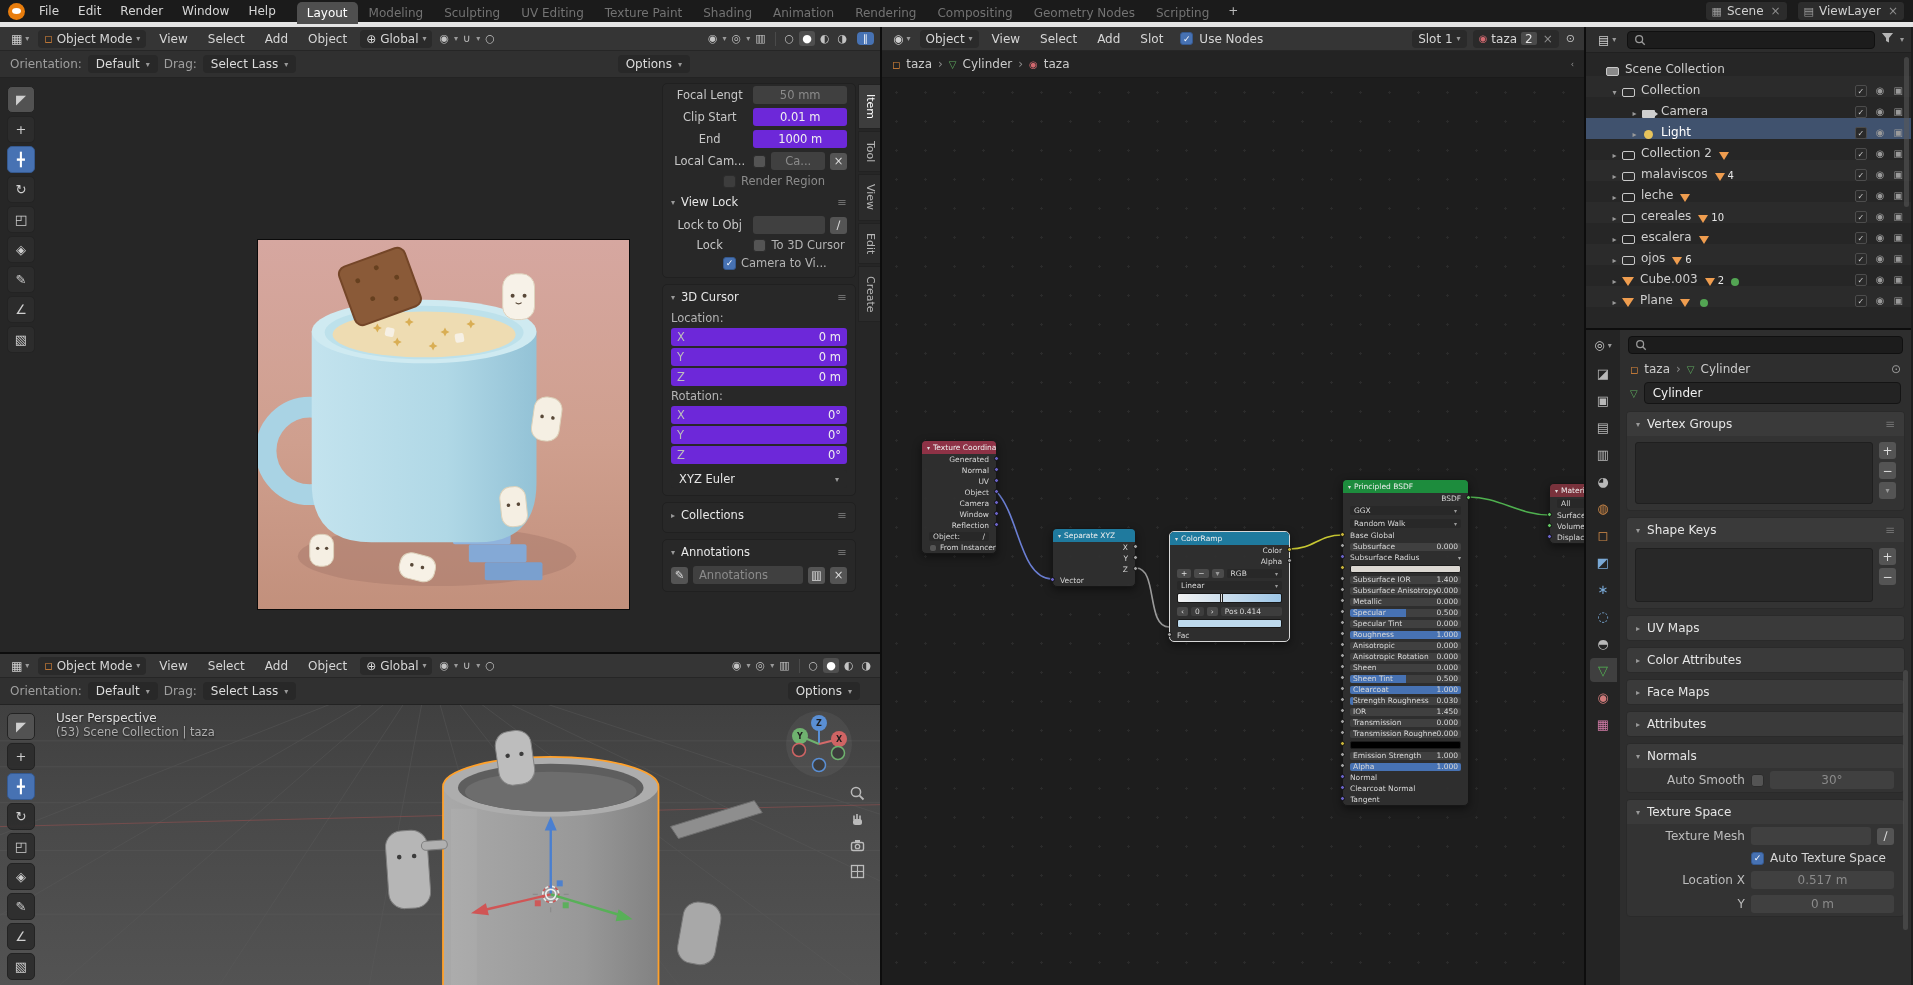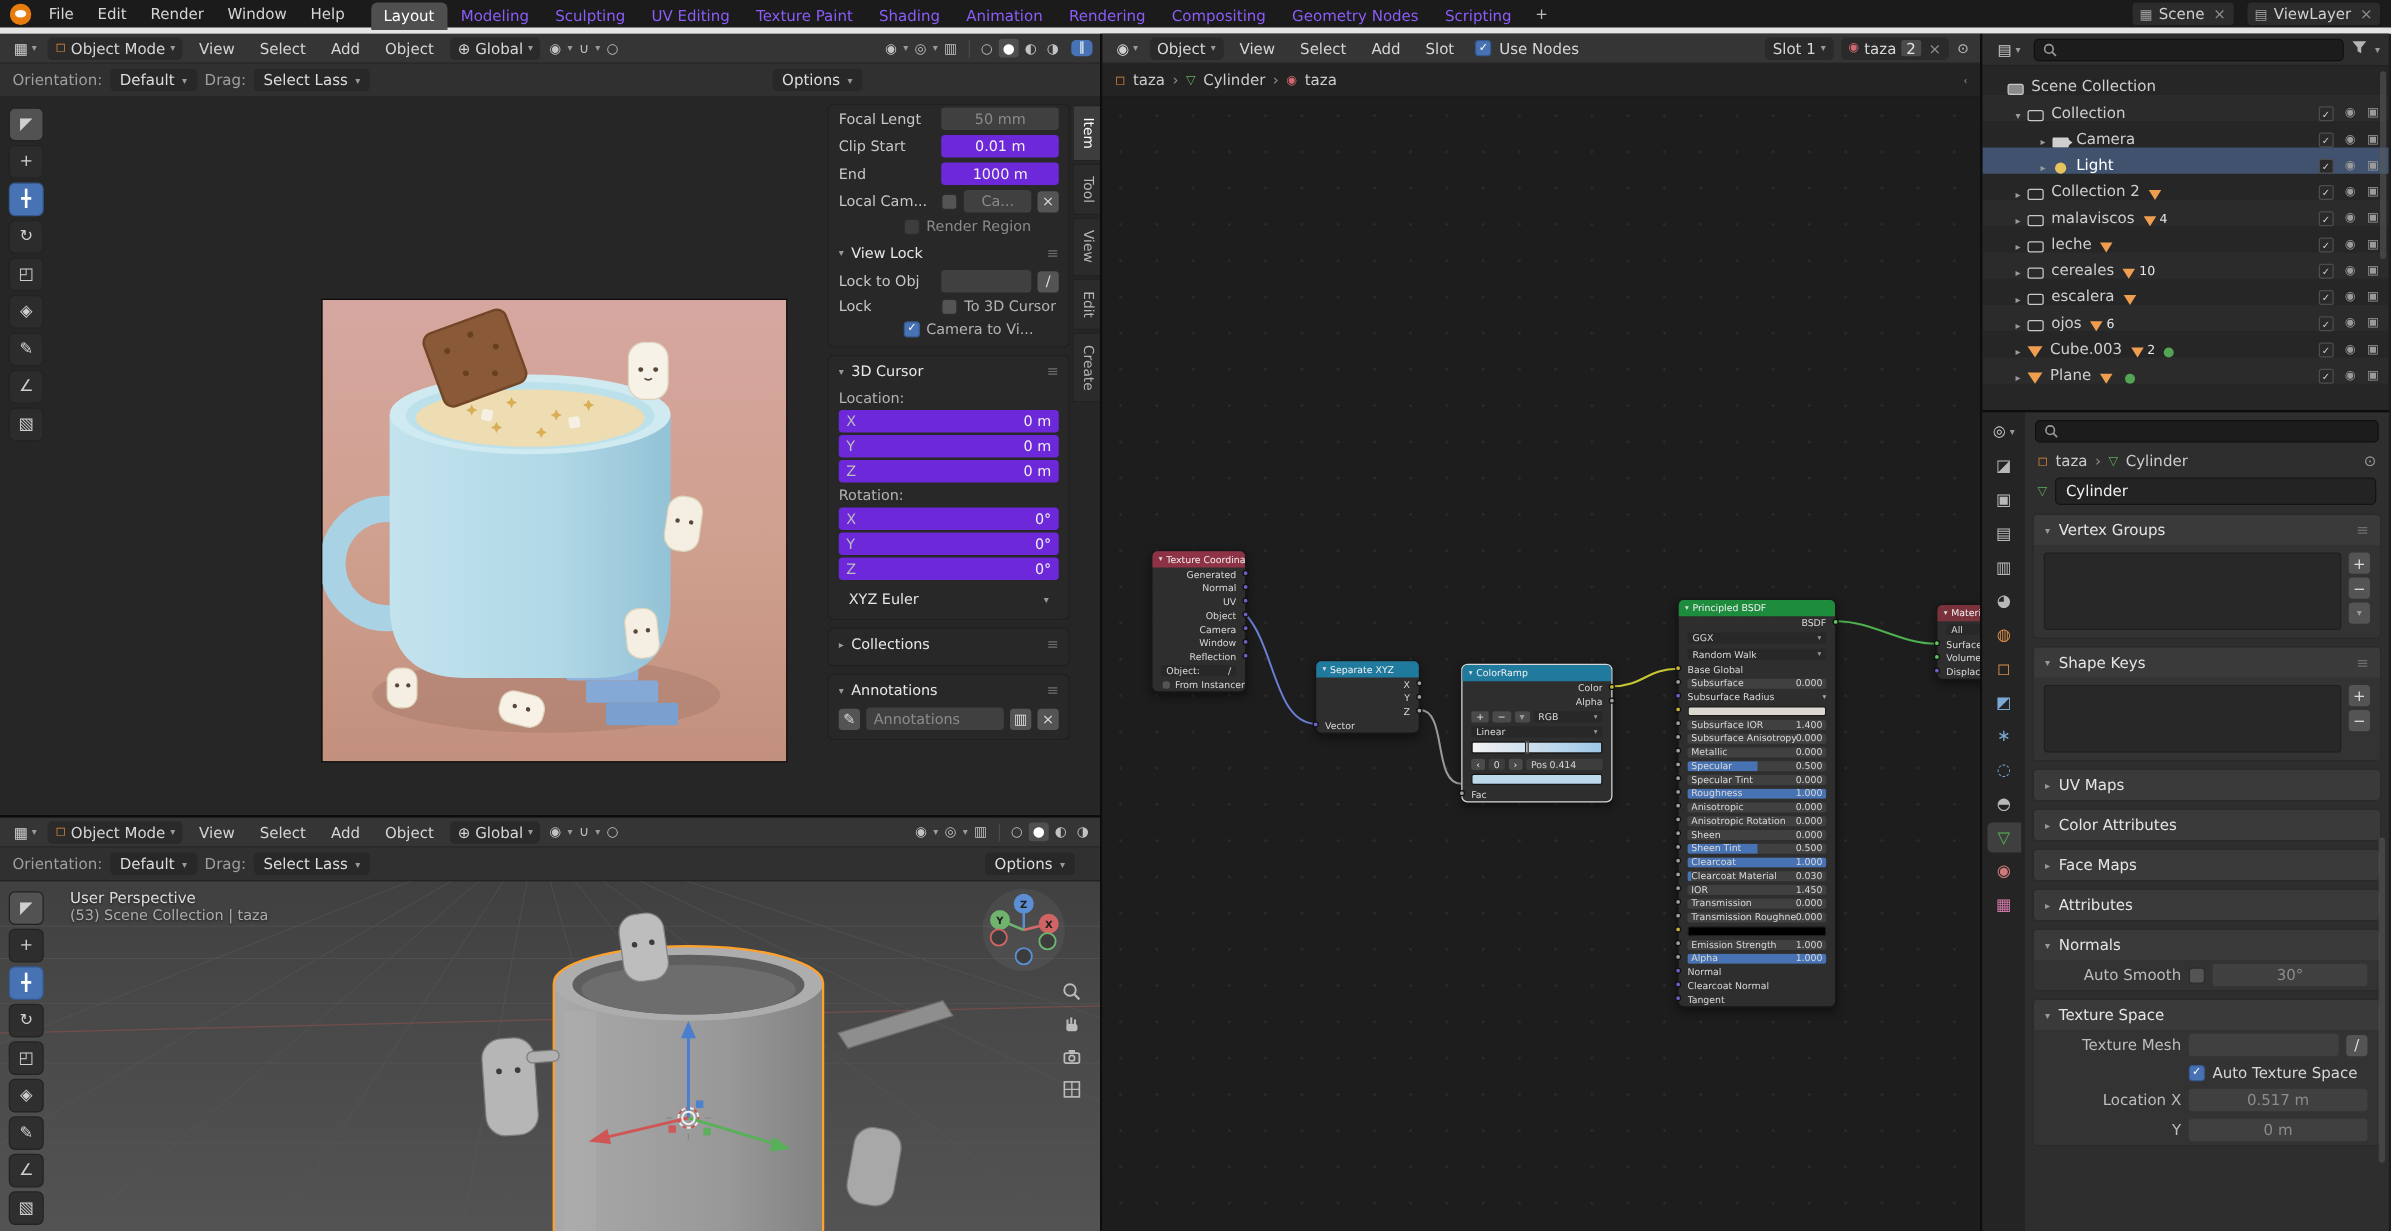--- a/index.html
+++ b/index.html
@@ -6,21 +6,21 @@
 html,body{width:1913px;height:985px;overflow:hidden;background:#1d1d1d;color:#d0d0d0;font-size:12px}
 .each{display:contents}
 .flex{flex:1}
 .app{width:1913px;height:985px;display:flex;flex-direction:column}
 
 
 .topbar{height:27px;background:#1b1b1b;display:flex;align-items:center;gap:1px;padding:0 8px;border-bottom:5px solid #e5e5e5;white-space:nowrap}
 .blogo{width:17px;height:17px;border-radius:50%;background:#e87d0d;position:relative;margin-right:4px}
 .blogo::before{content:"";position:absolute;left:4px;top:5px;width:9px;height:6px;border-radius:50%;background:#fff}
 .menu-item{padding:3px 9px;border-radius:4px;color:#d6d6d6}
-.ws-tab{padding:4px 10px;border-radius:5px 5px 0 0;color:#8b5cf6;margin-top:3px}
+.ws-tab{padding:4px 10px;border-radius:5px 5px 0 0;color:#737373;margin-top:3px}
 .ws-tab[data-active="true"]{background:#4f4f4f;color:#fff}
 .ws-add{padding:2px 8px;color:#bbb}
 .chip{display:flex;align-items:center;gap:5px;background:#2c2c2c;border:1px solid #1a1a1a;border-radius:4px;padding:2px 6px;margin-left:8px}
 .cicon{color:#9d9d9d;font-size:11px}
 .cx{color:#8f8f8f;padding-left:2px}
 
 
 .main{flex:1;display:flex;min-height:0}
 .left-col{width:882px;display:flex;flex-direction:column;border-right:2px solid #0d0d0d}
 .vp{display:flex;flex-direction:column;position:relative;overflow:hidden}
@@ -48,21 +48,21 @@
 
 .cam-frame{position:absolute;left:257px;top:161px;width:373px;height:371px;border:1px solid #0a0a0a;box-shadow:0 0 0 1500px rgba(20,20,20,.25);background:#333}
 .cam-frame svg{display:block}
 
 
 .npanel{position:absolute;top:5px;right:24px;width:194px;display:flex;flex-direction:column;gap:6px;z-index:5;font-size:11.5px}
 .np-panel{background:rgba(40,40,40,.95);border:1px solid #202020;border-radius:5px;padding-bottom:5px}
 .np-h{display:flex;align-items:center;gap:6px;padding:5px 8px;color:#e8e8e8}
 .np-h .grip{margin-left:auto;color:#6f6f6f}
 .np-row{display:flex;align-items:center;gap:5px;padding:2px 8px}
-.np-label{width:44%;text-align:left;color:#c7c7c7;white-space:nowrap;overflow:hidden}
+.np-label{width:44%;text-align:center;color:#c7c7c7;white-space:nowrap;overflow:hidden}
 .np-label.left{text-align:left;width:auto;color:#b4b4b4}
 .fld{background:#6d28d9;border-radius:3px;padding:2px 6px;color:#f0f0f0;text-align:center;flex:1;min-width:0;white-space:nowrap}
 .fld.dim{background:#404040;color:#8b8b8b}
 .fld.axis{display:flex;justify-content:space-between;text-align:left}
 .fld.axis .ax{color:#bdbdbd}
 .np-stack{display:flex;flex-direction:column;gap:2px;padding:1px 8px}
 .np-stack .fld{flex:none}
 .drop{background:#282828;border-radius:3px;padding:2px 8px;color:#e5e5e5;display:flex;align-items:center;flex:1}
 .drop .caret{margin-left:auto}
 .chk{width:13px;height:13px;border-radius:3px;background:#545454;border:1px solid #2c2c2c;display:inline-flex;align-items:center;justify-content:center;font-size:9px;color:transparent;flex:none}
@@ -1044,21 +1044,21 @@
                   <span class="nlabel">Clearcoat</span>
                   <span class="nvalue">1.000</span>
                 </span>
 
               </div>
 
               <div class="nrow" data-kind="slider">
                 <span class="sock in"></span>
                 <span class="slider">
                   <span class="fill" style="width:3%"></span>
-                  <span class="nlabel">Clearcoat Material</span>
+                  <span class="nlabel">Strength Roughness</span>
                   <span class="nvalue">0.030</span>
                 </span>
 
               </div>
 
               <div class="nrow" data-kind="slider">
                 <span class="sock in"></span>
                 <span class="slider">
                   <span class="fill" style="width:0%"></span>
                   <span class="nlabel">IOR</span>

